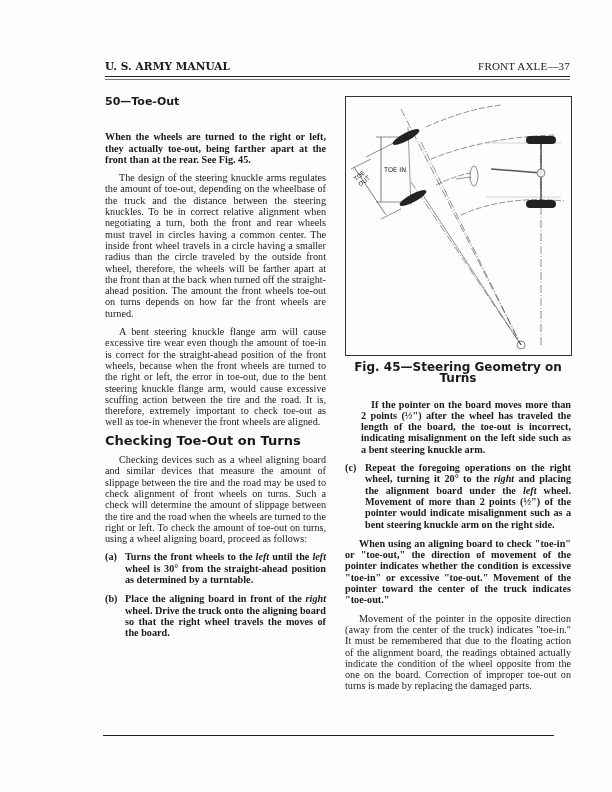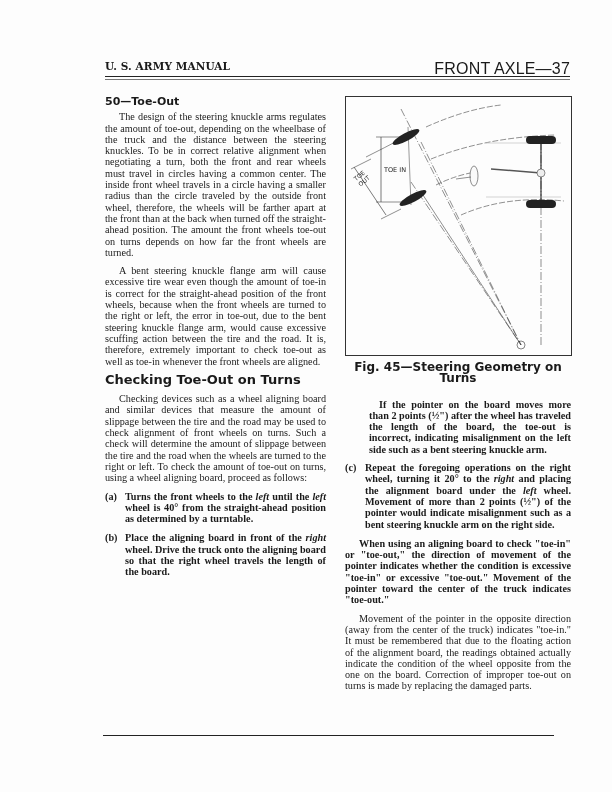--- a/index.html
+++ b/index.html
@@ -3,32 +3,32 @@
 <meta charset="utf-8">
 <style>
   html, body { margin: 0; padding: 0; }
   body {
     width: 612px; height: 792px; background: #fdfdfd; position: relative; overflow: hidden;
     font-family: "DejaVu Serif", "Liberation Serif", serif; color: #1a1a1a;
   }
   .page { position: absolute; left: 0; top: 0; width: 612px; height: 792px; }
   .running-head { position: absolute; left: 105px; top: 60px; width: 465px; height: 16px; }
   .rh-left { position: absolute; left: 0; top: 0; font-family: "DejaVu Serif", serif; font-weight: bold; font-size: 10.5px; letter-spacing: 0.1px; }
-  .rh-right { position: absolute; right: 0; top: 0; font-family: Liberation Sans, sans-serif; font-size: 16px; letter-spacing: 0.2px; }
+  .rh-right { position: absolute; right: 0; top: 0; font-family: Liberation Serif, serif; font-size: 11px; letter-spacing: 0.2px; }
   .rule-top { position: absolute; left: 105px; top: 76px; width: 465px; height: 0; border-top: 1.6px solid #222; }
   .rule-top2 { position: absolute; left: 105px; top: 79px; width: 465px; height: 0; border-top: 0.8px solid #777; }
   .rule-bottom { position: absolute; left: 103px; top: 735px; width: 451px; height: 0; border-top: 1.6px solid #222; }
 
   .col { position: absolute; font-family: "Liberation Serif", serif; font-size: 10.2px; line-height: 11.3px; text-align: justify; }
   .col-left { left: 105px; top: 96px; width: 221px; }
   .col-right { left: 345px; top: 96px; width: 226px; }
   .col p { margin: 0 0 7px 0; }
   .indent { text-indent: 14px; }
   .bold { font-weight: bold; }
-  .section-title { font-family: "DejaVu Sans", sans-serif; font-weight: bold; font-size: 11px; margin: 0 0 4px 0; }
+  .section-title { font-family: "DejaVu Sans", sans-serif; font-weight: bold; font-size: 11px; margin: 0 0 24px 0; }
   .subhead { font-family: "DejaVu Sans", sans-serif; font-weight: bold; font-size: 13px; margin: 4px 0 8px 0; }
   .step { display: flex; margin: 0 0 8px 0; font-weight: bold; }
   .step .lbl { width: 20px; flex: none; }
   .step .txt { flex: 1; text-align: justify; }
   i { font-style: italic; }
 
   .figure { position: relative; width: 225px; height: 258px; border: 1px solid #333; background: #fdfdfd; margin: 0 0 6px 0; }
   .figure svg { position: absolute; left: 0; top: 0; }
   .fig-caption { font-family: "DejaVu Sans", sans-serif; font-weight: bold; font-size: 12px; text-align: center; margin: 0 0 14px 0; }
 </style>
@@ -39,33 +39,34 @@
 
   <div class="running-head">
     <span class="rh-left">U. S. ARMY MANUAL</span>
     <span class="rh-right">FRONT AXLE—37</span>
   </div>
   <div class="rule-top"></div>
   <div class="rule-top2"></div>
 
   <div class="col col-left">
     <div class="section-title">50—Toe-Out</div>
+    <p class="bold">When the wheels are turned to the right or left, they actually toe-out, being farther apart at the front than at the rear. See Fig. 45.</p>
     <p class="indent">The design of the steering knuckle arms regulates the amount of toe-out, depending on the wheelbase of the truck and the distance between the steering knuckles. To be in correct relative alignment when negotiating a turn, both the front and rear wheels must travel in circles having a common center. The inside front wheel travels in a circle having a smaller radius than the circle traveled by the outside front wheel, therefore, the wheels will be farther apart at the front than at the back when turned off the straight-ahead position. The amount the front wheels toe-out on turns depends on how far the front wheels are turned.</p>
     <p class="indent">A bent steering knuckle flange arm will cause excessive tire wear even though the amount of toe-in is correct for the straight-ahead position of the front wheels, because when the front wheels are turned to the right or left, the error in toe-out, due to the bent steering knuckle flange arm, would cause excessive scuffing action between the tire and the road. It is, therefore, extremely important to check toe-out as well as toe-in whenever the front wheels are aligned.</p>
 
     <div class="subhead">Checking Toe-Out on Turns</div>
     <p class="indent">Checking devices such as a wheel aligning board and similar devices that measure the amount of slippage between the tire and the road may be used to check alignment of front wheels on turns. Such a check will determine the amount of slippage between the tire and the road when the wheels are turned to the right or left. To check the amount of toe-out on turns, using a wheel aligning board, proceed as follows:</p>
 
     <div class="step">
       <span class="lbl">(a)</span>
-      <span class="txt"><span>Turns the front wheels to the </span><i>left</i><span> until the </span><i>left</i><span> wheel is 40° from the straight-ahead position as determined by a turntable.</span></span>
+      <span class="txt"><span>Turns the front wheels to the </span><i>left</i><span> until the </span><i>left</i><span> wheel is 30° from the straight-ahead position as determined by a turntable.</span></span>
     </div>
     <div class="step">
       <span class="lbl">(b)</span>
-      <span class="txt"><span>Place the aligning board in front of the </span><i>right</i><span> wheel. Drive the truck onto the aligning board so that the right wheel travels the length of the board.</span></span>
+      <span class="txt"><span>Place the aligning board in front of the </span><i>right</i><span> wheel. Drive the truck onto the aligning board so that the right wheel travels the moves of the board.</span></span>
     </div>
   </div>
 
   <div class="col col-right">
     <div class="figure">
       <svg width="225" height="258" viewBox="0 0 225 258">
         <g fill="none" stroke="#444" stroke-width="0.6">
 
           <path d="M80 30 Q120 12 155 8" stroke-dasharray="6 2"></path>
           <path d="M85 62 Q140 40 210 38" stroke-dasharray="6 2"></path>
@@ -112,21 +113,21 @@
         </g>
         <text x="38" y="75" font-family="DejaVu Sans, sans-serif" font-size="6.5" fill="#222">TOE IN</text>
         <g transform="rotate(-40 16 82)">
           <text x="10" y="80" font-family="DejaVu Sans, sans-serif" font-size="6" fill="#222">TOE</text>
           <text x="10" y="87" font-family="DejaVu Sans, sans-serif" font-size="6" fill="#222">OUT</text>
         </g>
       </svg>
     </div>
     <div class="fig-caption">Fig. 45—Steering Geometry on Turns</div>
 
-    <p class="bold indent" style="margin-left:24px; text-indent:10px;">If the pointer on the board moves more than 2 points (½") after the wheel has traveled the length of the board, the toe-out is incorrect, indicating misalignment on the left side such as a bent steering knuckle arm.</p>
+    <p class="bold indent" style="margin-left:16px; text-indent:10px;">If the pointer on the board moves more than 2 points (½") after the wheel has traveled the length of the board, the toe-out is incorrect, indicating misalignment on the left side such as a bent steering knuckle arm.</p>
 
     <div class="step">
       <span class="lbl">(c)</span>
       <span class="txt"><span>Repeat the foregoing operations on the right wheel, turning it 20° to the </span><i>right</i><span> and placing the alignment board under the </span><i>left</i><span> wheel. Movement of more than 2 points (½") of the pointer would indicate misalignment such as a bent steering knuckle arm on the right side.</span></span>
     </div>
 
     <p class="bold indent">When using an aligning board to check "toe-in" or "toe-out," the direction of movement of the pointer indicates whether the condition is excessive "toe-in" or excessive "toe-out." Movement of the pointer toward the center of the truck indicates "toe-out."</p>
     <p class="indent">Movement of the pointer in the opposite direction (away from the center of the truck) indicates "toe-in." It must be remembered that due to the floating action of the alignment board, the readings obtained actually indicate the condition of the wheel opposite from the one on the board. Correction of improper toe-out on turns is made by replacing the damaged parts.</p>
   </div>
 

